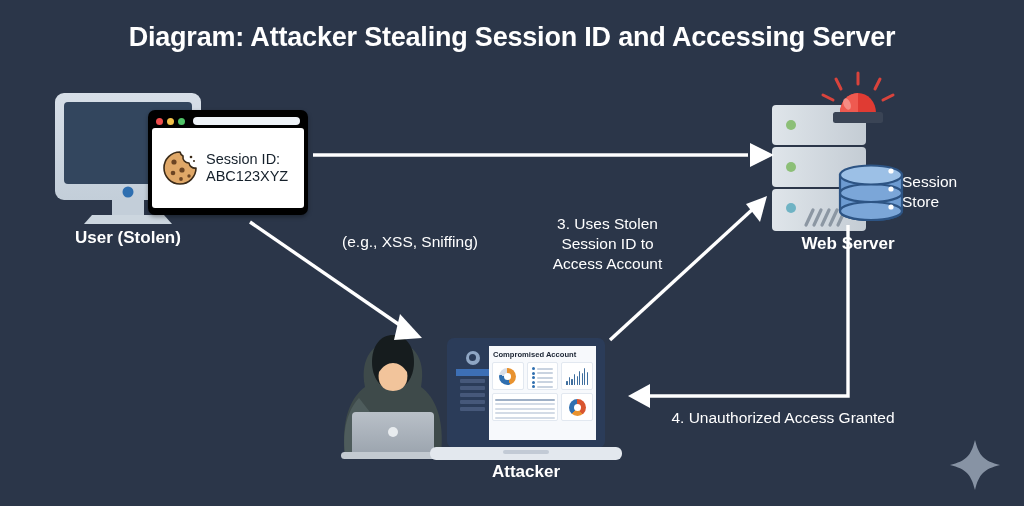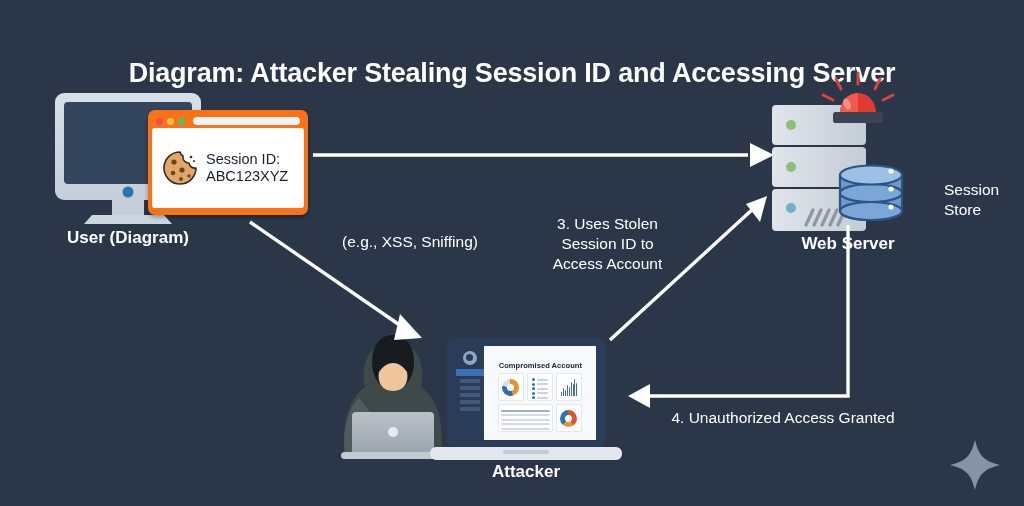--- a/index.html
+++ b/index.html
@@ -10,21 +10,20 @@
     position:relative;
     overflow:hidden;
   }
   #stage { position:absolute; inset:0; }
 
   .title {
     position:absolute; top:22px; left:0; width:100%;
     text-align:center;
     font-size:27px; font-weight:bold; color:#ffffff;
     letter-spacing:-0.2px;
-    margin-top:36px;
   }
 
   svg.layer { position:absolute; left:0; top:0; width:1024px; height:506px; }
   svg.arrows { pointer-events:none; }
 
   .node-label {
     position:absolute; text-align:center; color:#ffffff;
     font-size:17px; font-weight:bold; white-space:nowrap;
   }
   .arrow-label {
@@ -32,21 +31,21 @@
     text-align:center; line-height:1.28; white-space:nowrap;
   }
   .store-label {
     position:absolute; color:#ffffff; font-size:15.5px;
     line-height:1.3; text-align:left;
   }
 
   
   .browser {
     position:absolute; left:148px; top:110px; width:160px; height:105px;
-    background:#f97316; border-radius:7px;
+    background:#000000; border-radius:7px;
     box-shadow:0 2px 4px rgba(0,0,0,.35);
     padding:4px;
   }
   .browser-bar { height:14px; display:flex; align-items:center; gap:4px; padding:0 4px; }
   .dot { width:7px; height:7px; border-radius:50%; }
   .dot.r{background:#ef4d4d;} .dot.y{background:#f2c14a;} .dot.g{background:#4fc267;}
   .omni { flex:1; height:8px; background:#eef3f8; border-radius:4px; margin-left:4px; }
   .browser-body {
     height:80px; background:#ffffff; border-radius:3px;
     display:flex; align-items:center; gap:6px; padding:0 8px;
@@ -62,21 +61,21 @@
   .dash-avatar {
     width:14px; height:14px; border-radius:50%; background:#8fa6c4;
     margin:2px auto 4px; position:relative;
   }
   .dash-avatar::after{
     content:""; position:absolute; left:3.5px; top:3px;
     width:7px; height:7px; border-radius:50%; background:#2b3c59;
   }
   .dash-nav-active { height:7px; background:#3d6fb5; margin-bottom:3px; }
   .dash-nav { height:4px; margin:3px 4px; background:#46587a; border-radius:1px; }
-  .dash-main { flex:1; background:#f7f9fc; padding:14px; }
+  .dash-main { flex:1; background:#f7f9fc; padding:3px; }
   .dash-head {
     font-size:7.6px; font-weight:bold; color:#1a2433;
     margin:1px 0 3px 1px; white-space:nowrap;
   }
   .dash-grid { display:grid; grid-template-columns:1fr 1fr 1fr; gap:3px; }
   .card { background:#fff; border:0.5px solid #e2e8f0; border-radius:2px; height:28px; padding:2px; }
   .card.wide { grid-column:span 2; }
   .donut {
     width:17px; height:17px; border-radius:50%; margin:3px auto 0;
     background:conic-gradient(#e8922f 0 45%, #2f6fb0 45% 78%, #d8dee8 78% 100%);
@@ -274,27 +273,27 @@
       <line x1="250" y1="222" x2="404" y2="328"></line>
       <line x1="610" y1="340" x2="754" y2="208"></line>
       <polyline points="848,225 848,396 644,396" stroke-linejoin="miter"></polyline>
     </g>
     <polygon points="750,143 774,155 750,167" fill="#ffffff"></polygon>
     <polygon points="400,314 422,338 394,340" fill="#ffffff"></polygon>
     <polygon points="767,196 760,222 746,204" fill="#ffffff"></polygon>
     <polygon points="628,396 650,384 650,408" fill="#ffffff"></polygon>
   </svg>
 
-  <div class="node-label" style="left:55px; top:228px; width:146px;">User (Diagram)</div>
+  <div class="node-label" style="left:55px; top:228px; width:146px;">User (Stolen)</div>
 
   <div class="node-label" style="left:788px; top:234px; width:120px;">Web Server</div>
 
   <div class="node-label" style="left:456px; top:462px; width:140px;">Attacker</div>
 
-  <div class="store-label" style="left:902px; top:180px;margin-left:42px;">
+  <div class="store-label" style="left:902px; top:172px;">
     <div>Session</div>
     <div>Store</div>
   </div>
 
 
   <div class="arrow-label" style="left:300px; top:232px; width:220px;">
     <div>(e.g., XSS, Sniffing)</div>
   </div>
 
   <div class="arrow-label" style="left:520px; top:214px; width:175px;text-align:center;">

